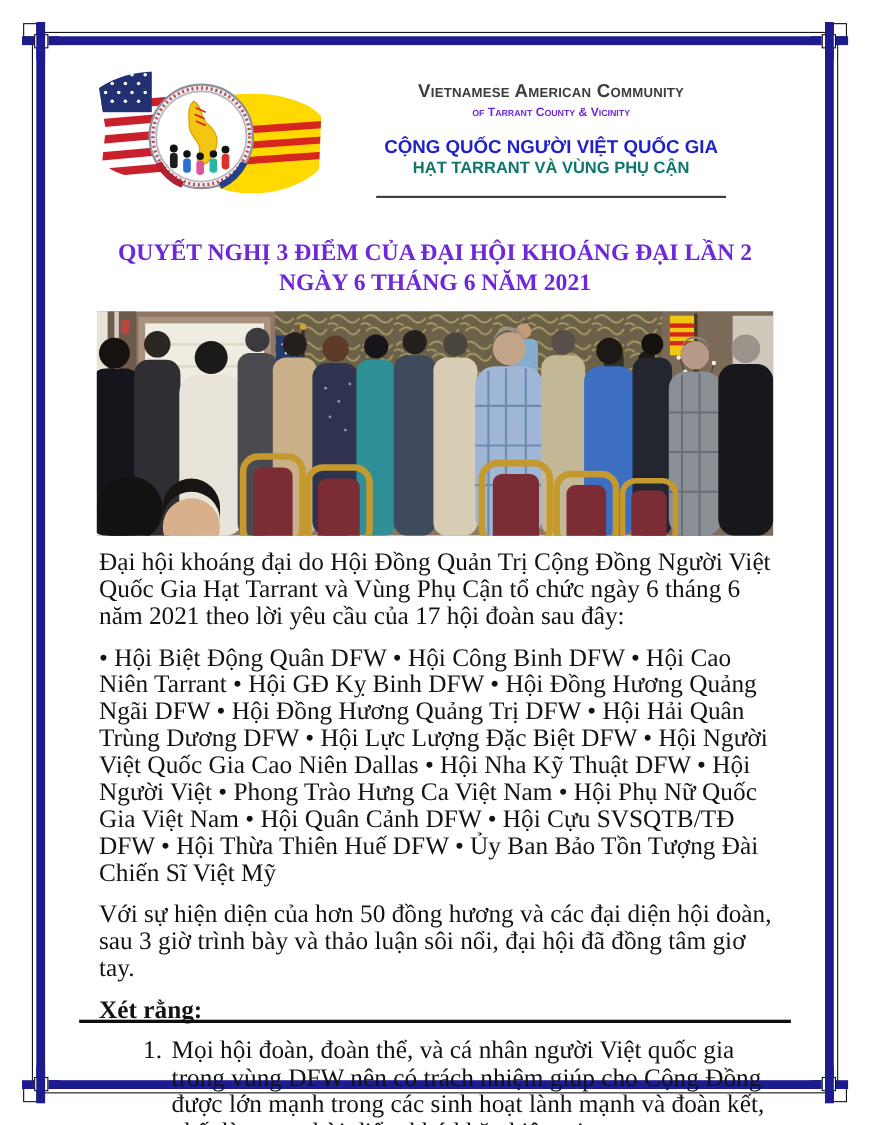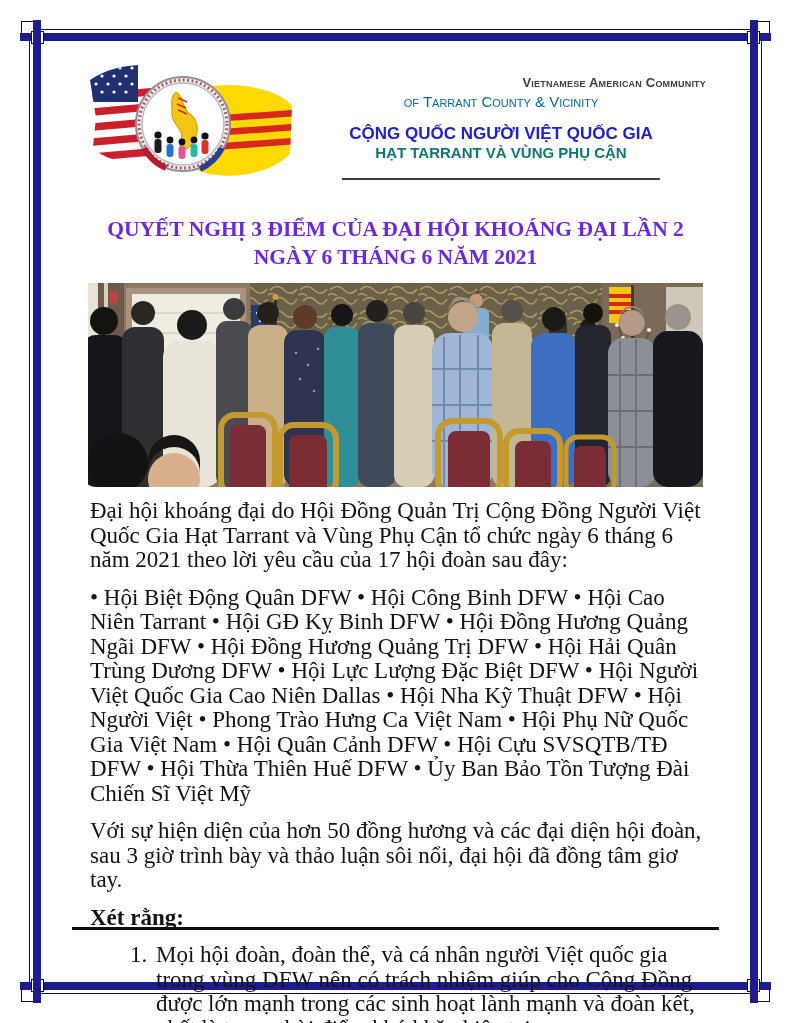--- a/index.html
+++ b/index.html
@@ -18,22 +18,22 @@
   .knot .band-v { position:absolute; top:0; left:13px; height:34px; width:8px; background:#1d1c8f; }
   .knot.tl { left:20px; top:20px; }
   .knot.tr { right:20px; top:20px; transform:scaleX(-1); }
   .knot.bl { left:20px; bottom:20px; transform:scaleY(-1); }
   .knot.br { right:20px; bottom:20px; transform:scale(-1,-1); }
 
   
   .header { position:absolute; left:86px; top:58px; width:620px; display:flex; }
   .logo-wrap { width:210px; height:128px; flex:0 0 auto; }
   .header-text { flex:1; text-align:center; padding-top:14px; font-family:"Liberation Sans", sans-serif; }
-  .org-en1 { font-weight:700; font-size:13px; line-height:21px; color:#3c3c3c; font-variant-caps:small-caps; letter-spacing:.2px;text-align:right; }
-  .org-en2 { font-weight:400; font-size:15px;   line-height:18px; color:#0369a1; font-variant-caps:small-caps; }
+  .org-en1 { font-weight:700; font-size:17px; line-height:21px; color:#3c3c3c; font-variant-caps:small-caps; letter-spacing:.2px; }
+  .org-en2 { font-weight:700; font-size:11px;   line-height:18px; color:#6d28d9; font-variant-caps:small-caps; }
   .org-vi1 { margin-top:13px; font-weight:700; font-size:17px;   line-height:20px; color:#2121c8; }
   .org-vi2 { font-weight:700; font-size:15px; line-height:18px; color:#0f766e; }
   .header-divider { margin:16px auto 0 auto; width:318px; height:0; border-top:2px solid #3f3f3f; }
 
   
   .doc-title {
     position:absolute; left:0; top:215px; width:791px; text-align:center;
     color:#6d28d9; font-weight:700; font-size:21.5px; line-height:28px;
     font-family:Liberation Serif, serif;
   }

